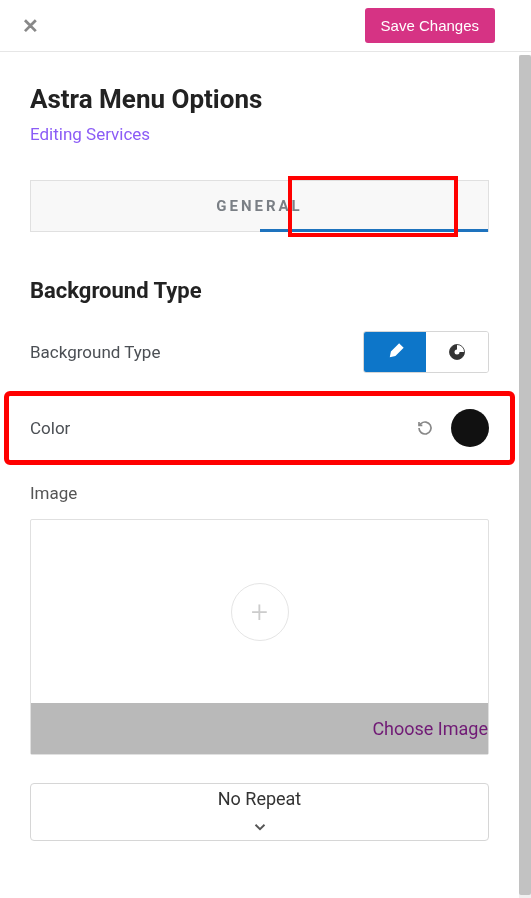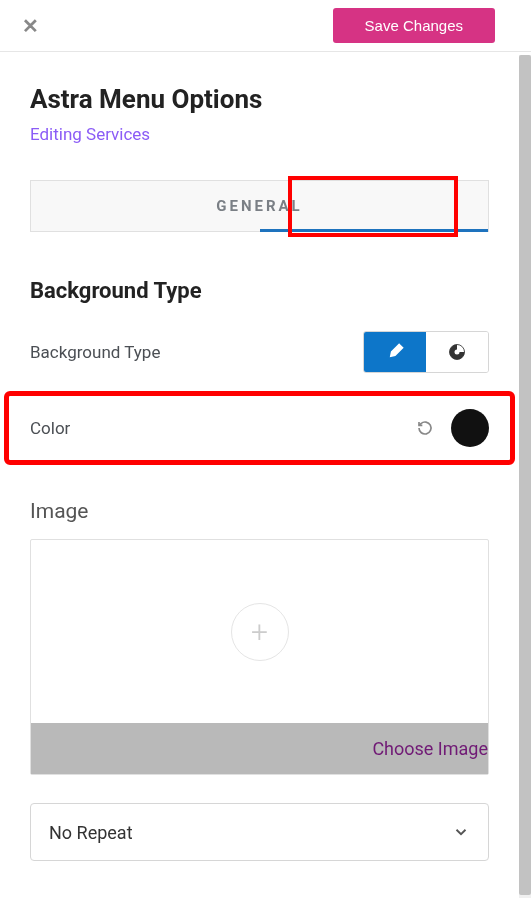--- a/index.html
+++ b/index.html
@@ -2,21 +2,21 @@
 <html><head>
 <meta charset="utf-8">
 <style>
   * { box-sizing: border-box; margin: 0; padding: 0; }
   html, body { width: 531px; height: 898px; font-family: -apple-system, BlinkMacSystemFont, "Segoe UI", Roboto, sans-serif; background: #fff; color: #2c2c2c; }
   .viewport { width: 531px; height: 898px; position: relative; overflow: hidden; }
   .scrollbar { position: absolute; right: 0; top: 55px; width: 12px; bottom: 0; background: #f0f0f0; }
   .scrollbar-thumb { width: 12px; height: 840px; background: #c2c2c2; border-radius: 2px; }
   .header-bar { height: 52px; display: flex; align-items: center; justify-content: space-between; padding: 0 22px 0 22px; border-bottom: 1px solid #e6e6e6; }
   .close-btn { color: #888; font-size: 20px; font-weight: bold; cursor: pointer; line-height: 1; }
-  .save-btn { background: #d63384; color: #fff; border: none; padding: 9px 32px; font-size: 15px; border-radius: 3px; cursor: pointer; margin-right: 14px; }
+  .save-btn { background: #d63384; color: #fff; border: none; padding: 9px 16px; font-size: 15px; border-radius: 3px; cursor: pointer; margin-right: 14px; }
   .content { padding: 32px 30px 16px 30px; width: 519px; }
   .title { font-size: 26px; font-weight: 700; color: #222; }
   .subtitle { font-size: 17px; color: #8b5cf6; margin-top: 10px; }
   .tabs { display: flex; margin-top: 36px; border: 1px solid #e0e0e0; position: relative; }
   .tab { flex: 1; text-align: center; padding: 16px 0; font-size: 15px; font-weight: 700; letter-spacing: 3px; color: #7a7f85; cursor: pointer; text-transform: uppercase; }
   .tab.inactive { background: #f8f8f8; }
   .tab.active { background: #fff; color: #3a3f45; }
   .tab-highlight { position: absolute; bottom: -1px; right: 0; width: 50%; height: 3px; background: #1e73be; }
   .tab-redbox { position: absolute; border: 4px solid #ff0000; top: -5px; height: 61px; left: 257px; width: 170px; pointer-events: none; }
   .section-title { font-size: 22px; font-weight: 700; margin-top: 46px; color: #222; }
@@ -25,26 +25,26 @@
   .bg-type-toggle { display: flex; border: 1px solid #d6d6d6; border-radius: 3px; overflow: hidden; height: 42px; }
   .bg-seg { width: 62px; display: flex; align-items: center; justify-content: center; cursor: pointer; }
   .bg-seg.active { background: #0d76c9; color: #fff; }
   .bg-seg.inactive { background: #fff; color: #333; }
   .color-row-wrap { position: relative; margin-top: 18px; padding: 18px 0; }
   .color-redbox { position: absolute; border: 5px solid #ff0000; border-radius: 6px; left: -26px; right: -26px; top: 0; bottom: 0; pointer-events: none; }
   .color-row { display: flex; justify-content: space-between; align-items: center; }
   .color-right { display: flex; align-items: center; gap: 18px; }
   .reset-icon { color: #888; font-size: 16px; cursor: pointer; }
   .color-swatch { width: 38px; height: 38px; border-radius: 50%; background: #111; cursor: pointer; }
-  .sublabel { font-size: 21px; color: #555; margin-top: 34px; }
+  .sublabel { font-size: 17px; color: #555; margin-top: 18px; }
   .image-drop { margin-top: 16px; border: 1px solid #e0e0e0; height: 236px; border-radius: 2px; display: flex; flex-direction: column; }
   .image-pick { flex: 1; display: flex; align-items: center; justify-content: center; }
   .plus-circle { width: 58px; height: 58px; border: 1px solid #e5e5e5; border-radius: 50%; display: flex; align-items: center; justify-content: center; color: #ccc; font-size: 30px; font-weight: 300; cursor: pointer; }
   .choose-btn { background: #b9b9b9; color: #701a75; text-align: right; padding: 15px 0; font-size: 18px; cursor: pointer; }
-  .select-wrap { margin-top: 28px; border: 1px solid #d6d6d6; border-radius: 4px; height: 58px; display: flex; align-items: center; justify-content: space-between; padding: 10px 18px; cursor: pointer; }
+  .select-wrap { margin-top: 28px; border: 1px solid #d6d6d6; border-radius: 4px; height: 58px; display: flex; align-items: center; justify-content: space-between; padding: 4px 18px; cursor: pointer; flex-direction: column; }
   .select-label { font-size: 18px; color: #333; }
   .chevron { color: #555; font-size: 16px; }
   svg { display: block; }
 </style>
 </head>
 <body>
 
 <div class="viewport">
 
   <div class="header-bar">

